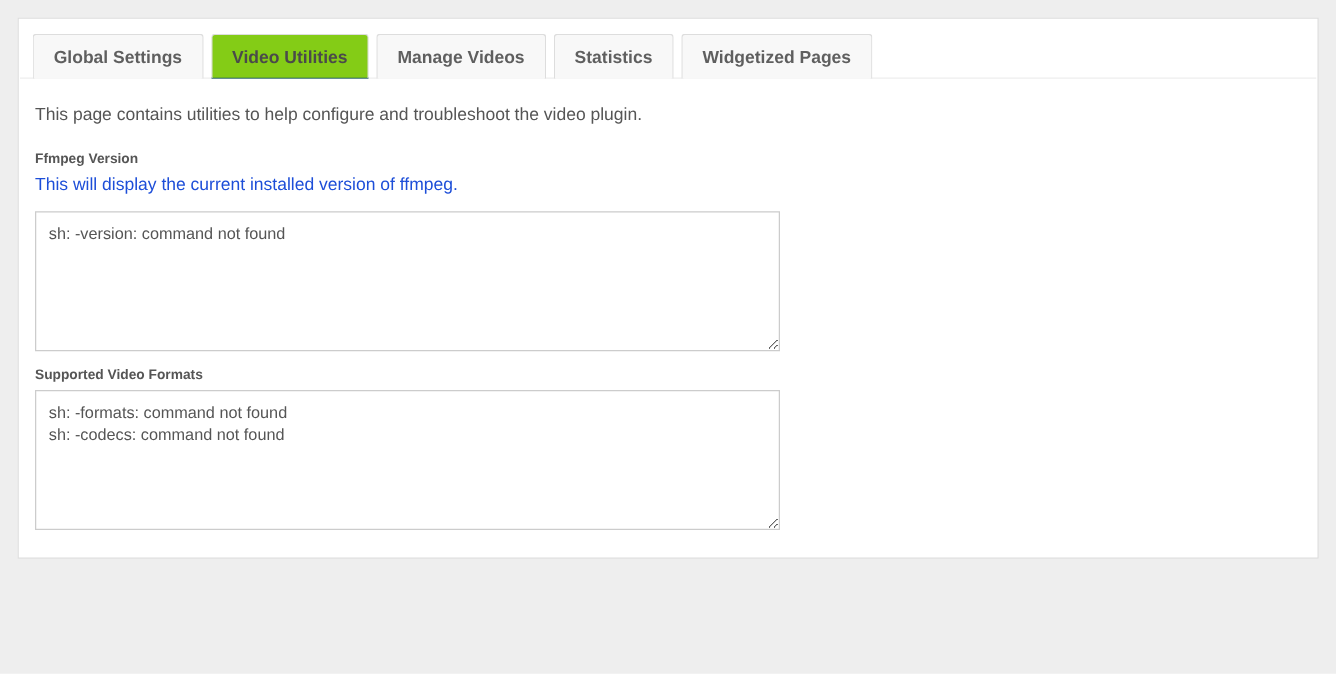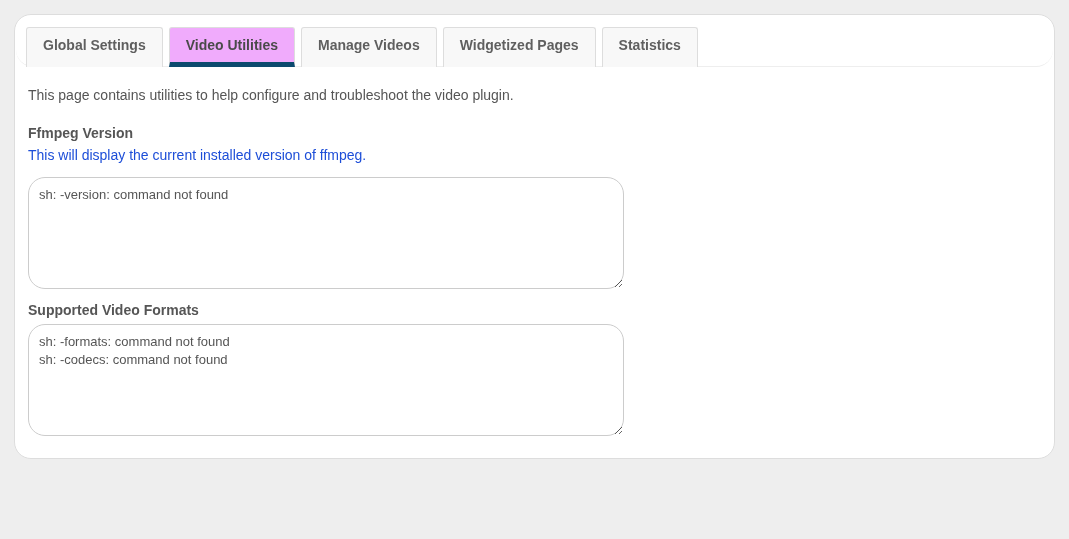--- a/index.html
+++ b/index.html
@@ -1,19 +1,18 @@
 <!DOCTYPE html>
 <html><head>
   <meta charset="utf-8">
   <style>
     * {
       box-sizing: border-box;
       margin: 0;
       padding: 0;
-      border-radius: 17px;
     }
     body {
       background-color: #eeeeee;
       font-family: Arial, Helvetica, sans-serif;
       padding: 14px;
       font-size: 14px;
       color: #555;
     }
     .main-panel {
       background-color: #ffffff;
@@ -35,34 +34,34 @@
       background-color: #f8f8f8;
       padding: 9px 16px;
       font-size: 14px;
       font-weight: bold;
       color: #5f5f5f;
       cursor: pointer;
       position: relative;
       top: 1px;
     }
     .tab.active {
-      background-color: #f0abfc;
-      border-bottom: 5px solid #0c4a6e;
+      background-color: #84cc16;
+      border-bottom: 1px solid #0c4a6e;
       color: #4a4a4a;
     }
     .tab-content {
       padding: 20px 12px 18px 12px;
     }
     .intro-text {
       font-size: 14px;
       color: #555;
       margin-bottom: 22px;
     }
     .section-heading {
-      font-size: 14px;
+      font-size: 11px;
       font-weight: bold;
       color: #555555;
       margin-bottom: 6px;
     }
     .section-desc {
       font-size: 14px;
       color: #1d4ed8;
       margin-bottom: 14px;
     }
     .output-box {
@@ -84,22 +83,22 @@
     }
   </style>
 </head>
 <body>
 
 <div class="main-panel">
   <div class="tabs-container">
     <div class="tab">Global Settings</div>
     <div class="tab active">Video Utilities</div>
     <div class="tab">Manage Videos</div>
+    <div class="tab">Statistics</div>
     <div class="tab">Widgetized Pages</div>
-    <div class="tab">Statistics</div>
   </div>
 
   <div class="tab-content">
     <p class="intro-text">This page contains utilities to help configure and troubleshoot the video plugin.</p>
 
     <h3 class="section-heading">Ffmpeg Version</h3>
     <p class="section-desc">This will display the current installed version of ffmpeg.</p>
     <textarea class="output-box" readonly="" style="">sh: -version: command not found</textarea>
 
     <h3 class="section-heading">Supported Video Formats</h3>

